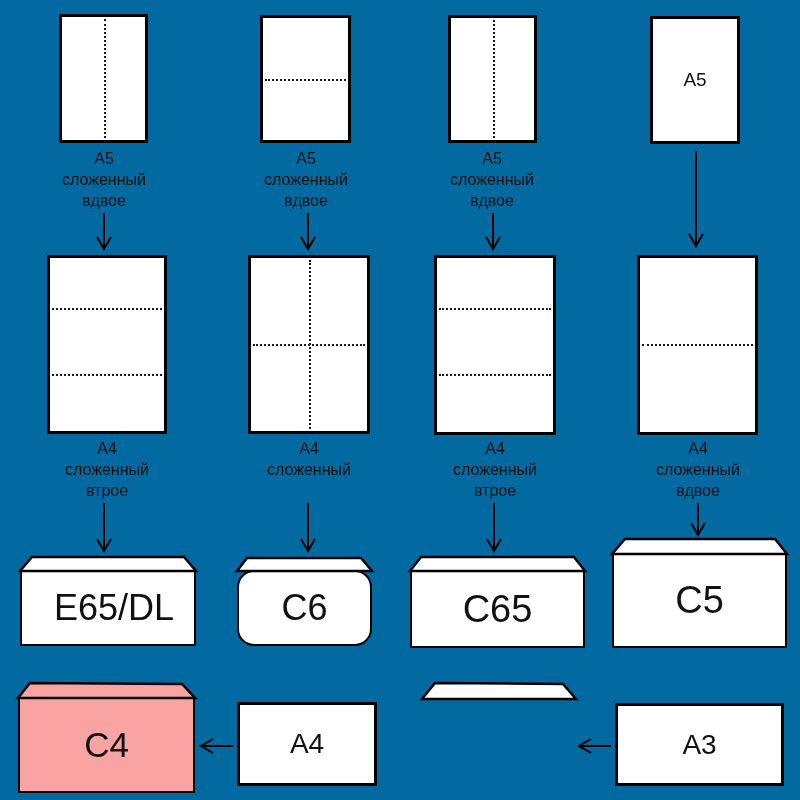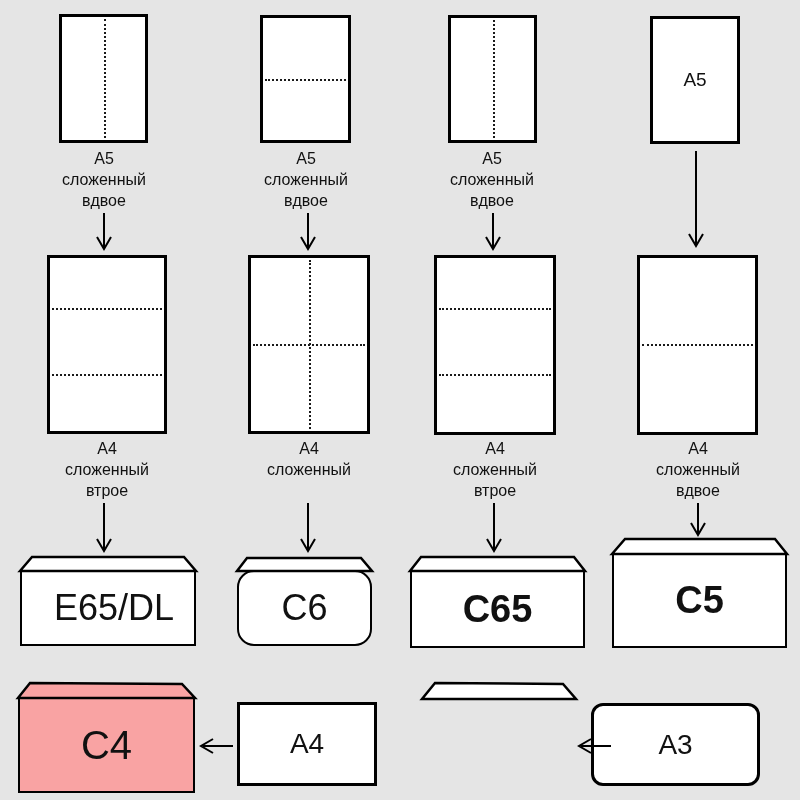--- a/index.html
+++ b/index.html
@@ -1,31 +1,31 @@
 <!DOCTYPE html>
 <html><head>
 <meta charset="utf-8">
 <style>
   html,body{margin:0;padding:0;background:#ffffff;}
   .canvas{
-    position:relative;width:800px;height:800px;background:#e5e5e5;
+    position:relative;width:800px;height:800px;background:#0369a1;
     font-family:"Liberation Sans", sans-serif;color:#111;overflow:hidden;
   }
   .paper{position:absolute;border:3px solid #000;background:#fff;box-sizing:border-box;
          display:flex;align-items:center;justify-content:center;}
   .fold-h{position:absolute;left:2px;right:2px;border-top:2px dotted #1a1a1a;height:0;}
   .fold-v{position:absolute;top:2px;bottom:2px;border-left:2px dotted #1a1a1a;width:0;}
   .caption{position:absolute;width:170px;text-align:center;font-size:16px;line-height:21px;color:#111;}
   .env-body{position:absolute;border:2.5px solid #000;background:#fff;box-sizing:border-box;
             display:flex;align-items:center;justify-content:center;color:#111;}
   .src-box{position:absolute;border:3px solid #000;background:#fff;box-sizing:border-box;
            display:flex;align-items:center;justify-content:center;font-size:28px;color:#111;}
   .paper-label{font-size:19px;color:#111;}
   .overlay{position:absolute;left:0;top:0;pointer-events:none;}
-  .f36{font-size:36px;} .f38{font-size:38px;font-weight:bold;} .f42{font-size:40px;}
+  .f36{font-size:36px;} .f38{font-size:38px;} .f42{font-size:35px;}
 </style>
 </head>
 <body>
 
 <div class="canvas">
 
   <div class="paper" style="left:59px;top:14px;width:89px;height:129px;">
     <div class="fold-v" style="left:42px;"></div>
   </div>
   <div class="paper" style="left:260px;top:15px;width:91px;height:128px;">
@@ -102,21 +102,21 @@
   <div class="env-body f38" style="left:612px;top:553px;width:175px;height:95px;">
     <span>C5</span>
   </div>
 
   <div class="env-body f42" style="left: 18px; top: 697px; width: 177px; height: 96px; background-color: rgb(249, 163, 163);">
     <span>C4</span>
   </div>
   <div class="src-box" style="left:237px;top:702px;width:140px;height:84px;">
     <span>A4</span>
   </div>
-  <div class="src-box" style="left:591px;top:703px;width:169px;height:83px;border-radius:12px;">
+  <div class="src-box" style="left:615px;top:703px;width:169px;height:83px;">
     <span>A3</span>
   </div>
 
   <svg class="overlay" width="800" height="800" viewBox="0 0 800 800">
 
     <polygon points="20,571 32,557 184,557 196,571" fill="#ffffff" stroke="#000" stroke-width="2.5"></polygon>
     <polygon points="237,571 247,558 361,558 372,571" fill="#ffffff" stroke="#000" stroke-width="2.5"></polygon>
     <polygon points="410,571 421,557 574,557 585,571" fill="#ffffff" stroke="#000" stroke-width="2.5"></polygon>
     <polygon points="612,554 625,539 775,539 787,554" fill="#ffffff" stroke="#000" stroke-width="2.5"></polygon>
     <polygon points="18,698 30,683 182,684 195,698" fill="#F9A3A3" stroke="#000" stroke-width="2.5"></polygon>

